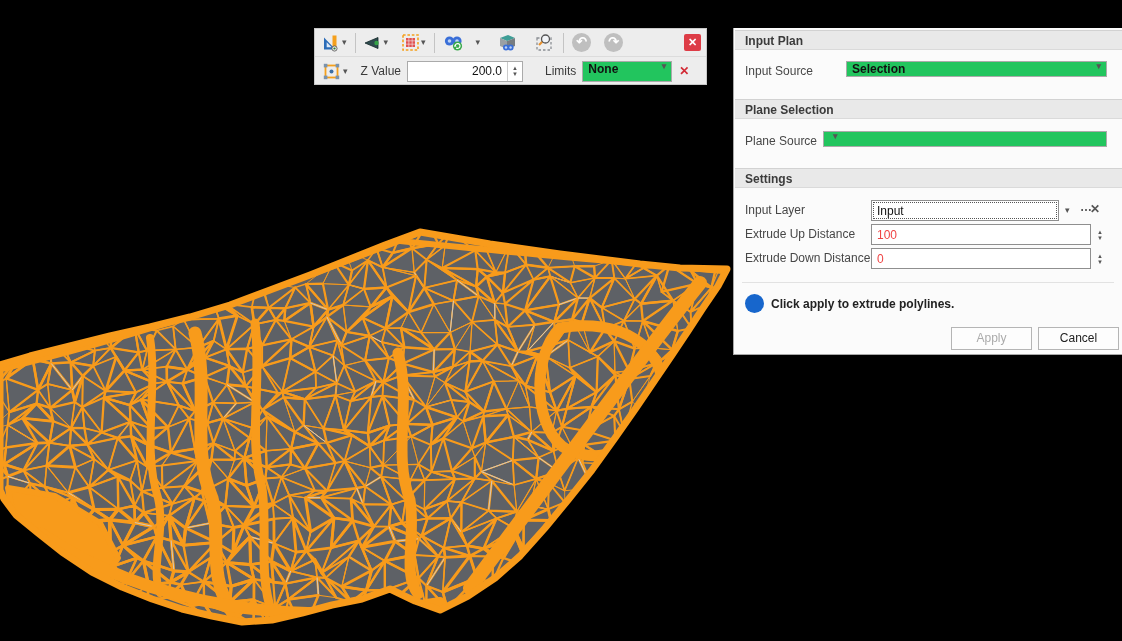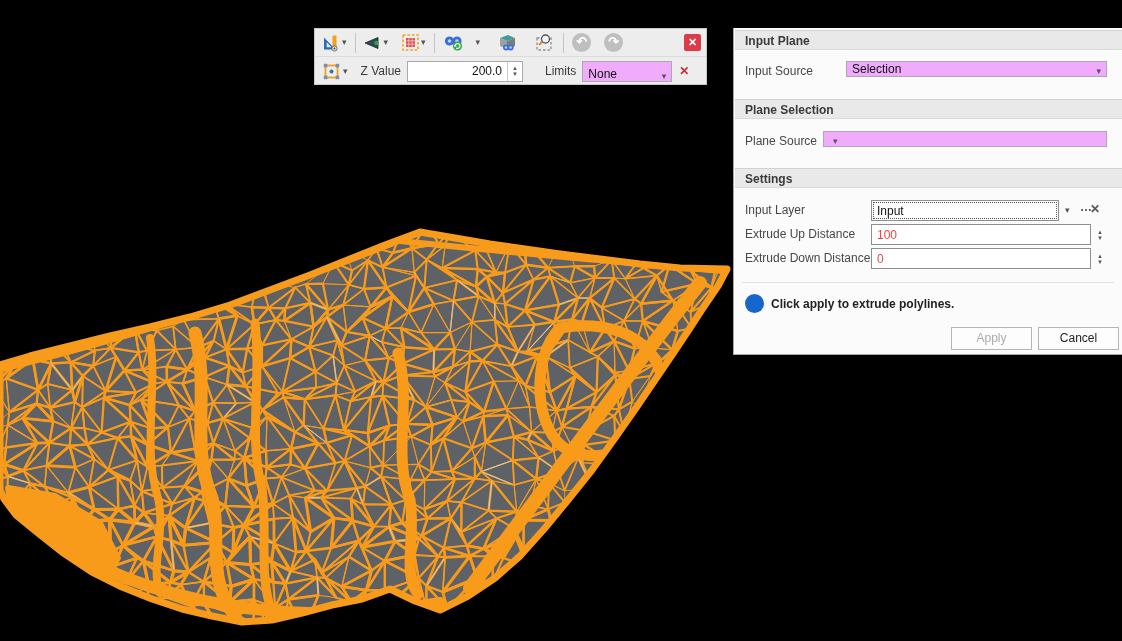--- a/index.html
+++ b/index.html
@@ -33,22 +33,22 @@
   .caret { color:#555; font-size:9px; line-height:9px; }
   .tb-close { position:absolute; right:5px; top:5px; width:17px; height:17px; background:#dd3c46;
               border-radius:2px; color:#fff; font-weight:bold; font-size:11px; line-height:17px;
               text-align:center; cursor:pointer; }
   .tb-label { color:#3a3a3a; margin:0 6px 0 10px; }
   .spinfield { display:flex; align-items:stretch; background:#fff; border:1px solid #aaa; height:21px; }
   .spinfield .val { flex:1; text-align:right; padding:2px 5px 0 4px; color:#111; }
   .spincol { width:15px; border-left:1px solid #ccc; display:flex; flex-direction:column;
              align-items:center; justify-content:center; color:#555; }
   .spincol span { font-size:6px; line-height:6px; cursor:pointer; }
-  .combo { background:#f0abfc; border:1px solid #aaa; height:21px; display:flex; align-items:flex-end;
-           padding:0 5px; cursor:pointer; }
+  .combo { background:#22c55e; border:1px solid #aaa; height:21px; display:flex; align-items:flex-start;
+           padding:0 5px; cursor:pointer;font-weight:bold; }
   .combo .cval { flex:1; color:#111; }
   .combo .caret { margin-left:4px; }
   .red-x { color:#d22a35; font-weight:bold; font-size:12px; margin-left:7px; cursor:pointer; }
 
   
   .panel { position:absolute; left:733px; top:28px; width:389px; height:327px;
            background:#fbfbfb; border-left:1px solid #a8a8a8; border-bottom:1px solid #a8a8a8; }
   .sec-header { position:absolute; left:1px; right:0; height:20px; background:#e9e9e9;
                 border-top:1px solid #d2d2d2; border-bottom:1px solid #dadada;
                 font-weight:bold; color:#3b3b3b; padding:3px 0 0 10px; }
@@ -1273,21 +1273,21 @@
       <div class="combo" style="width:90px">
         <span class="cval">None</span>
         <span class="caret">▾</span>
       </div>
       <span class="red-x">✕</span>
     </div>
   </div>
 
   <div class="panel">
 
-    <div class="sec-header" style="top:2px">Input Plane</div>
+    <div class="sec-header" style="top:2px">Input Plan</div>
     <span class="plabel" style="top:33px">Input Source</span>
     <div class="combo pcombo" style="left:112px; top:33px; width:261px">
       <span class="cval">Selection</span>
       <span class="caret">▾</span>
     </div>
 
     <div class="sec-header" style="top:71px">Plane Selection</div>
     <span class="plabel" style="top:103px">Plane Source</span>
     <div class="combo pcombo" style="left:89px; top:103px; width:284px">
       <span class="caret">▾</span>

